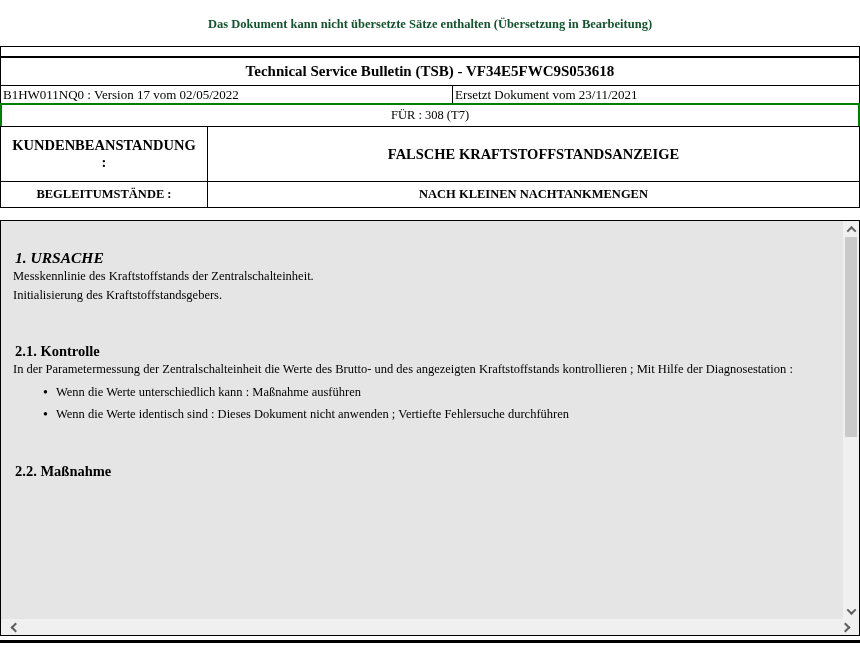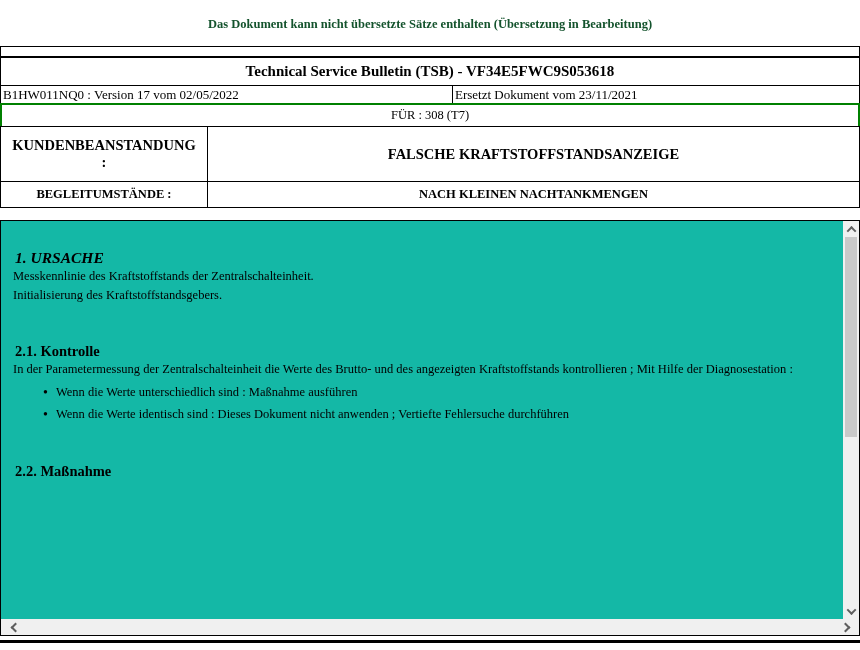--- a/index.html
+++ b/index.html
@@ -46,21 +46,21 @@
   .complaint-row { height: 55px; font-size: 14.5px; }
   .complaint-row .left { font-size: 14.5px; }
   .circumstance-row { height: 27px; font-size: 12.5px; border-bottom: 1px solid #000; }
 
   
   .frame {
     position: relative;
     margin-top: 12px;
     height: 416px;
     border: 1px solid #000;
-    background: #14b8a6;
+    background: #e5e5e5;
     overflow: hidden;
   }
   .doc {
     position: absolute; top: 0; left: 0; right: 16px; bottom: 16px;
     padding: 0 28px 0 12px;
     overflow: hidden;
   }
   .h-main {
     font-size: 15.5px; font-weight: bold; font-style: italic;
     margin-left: 2px;
@@ -158,21 +158,21 @@
     <div class="para">Messkennlinie des Kraftstoffstands der Zentralschalteinheit.</div>
 
     <div class="para">Initialisierung des Kraftstoffstandsgebers.</div>
 
     <div class="h-sub h21">2.1. Kontrolle</div>
 
 
     <div class="para">In der Parametermessung der Zentralschalteinheit die Werte des Brutto- und des angezeigten Kraftstoffstands kontrollieren ; Mit Hilfe der Diagnosestation :</div>
 
     <ul class="bullets">
-      <li>Wenn die Werte unterschiedlich sind : Maßnahme ausführen</li>
+      <li>Wenn die Werte unterschiedlich kann : Maßnahme ausführen</li>
       <li>Wenn die Werte identisch sind : Dieses Dokument nicht anwenden ; Vertiefte Fehlersuche durchführen</li>
     </ul>
 
     <div class="h-sub h22">2.2. Maßnahme</div>
 
   </div>
 
   <div class="vscroll">
     <div class="sb-btn sb-btn-up">
       <span class="chev chev-up"></span>

